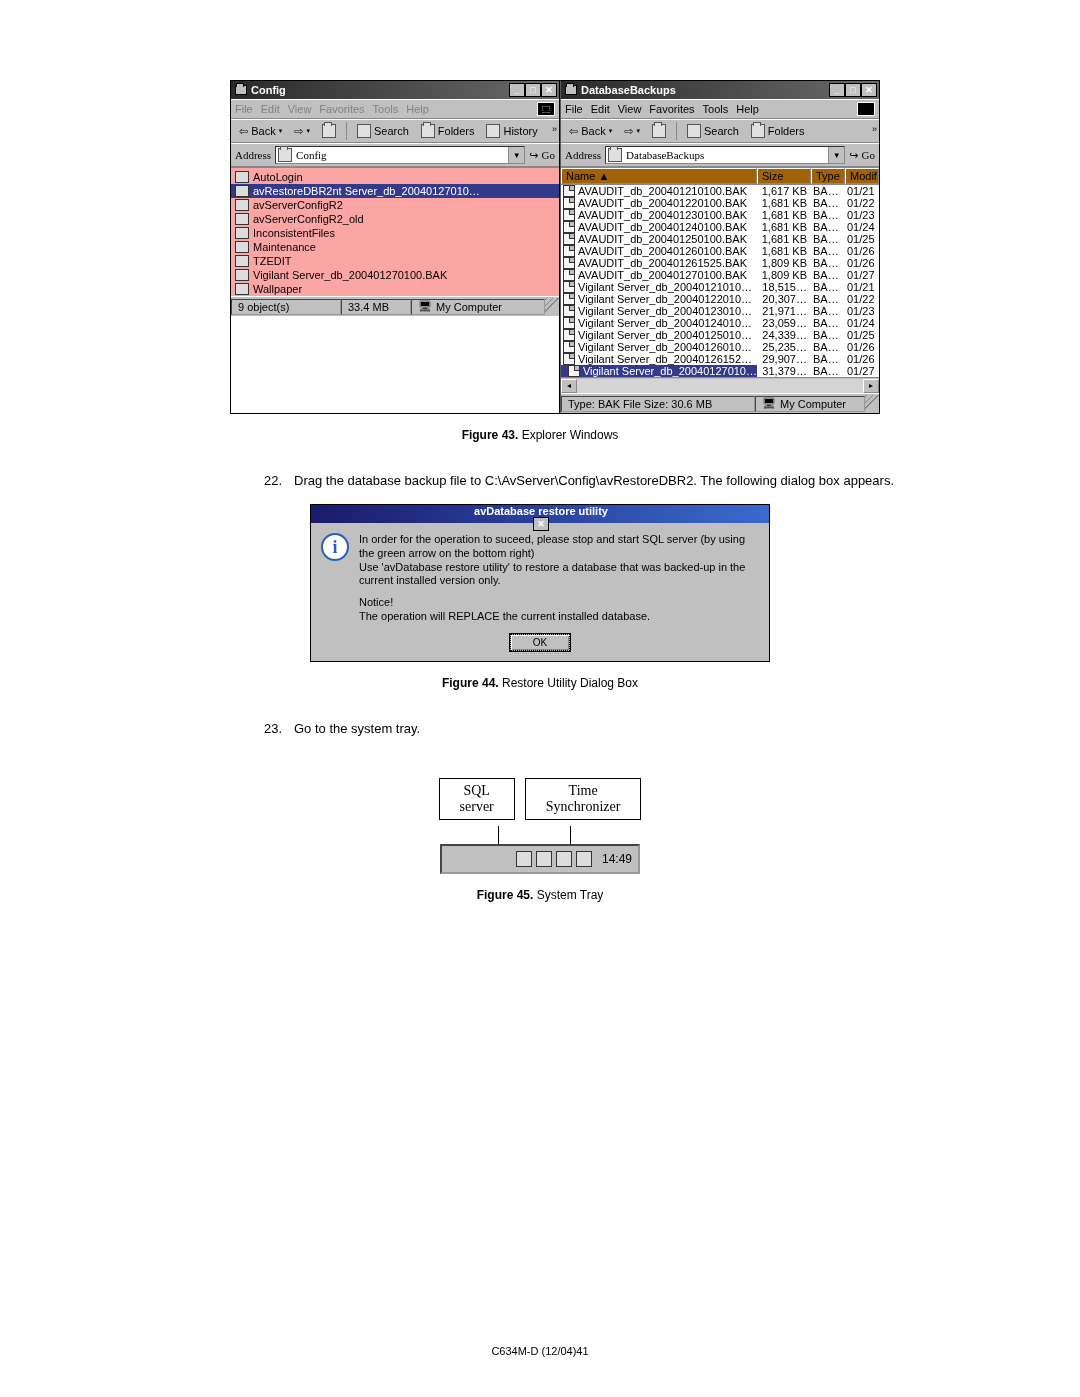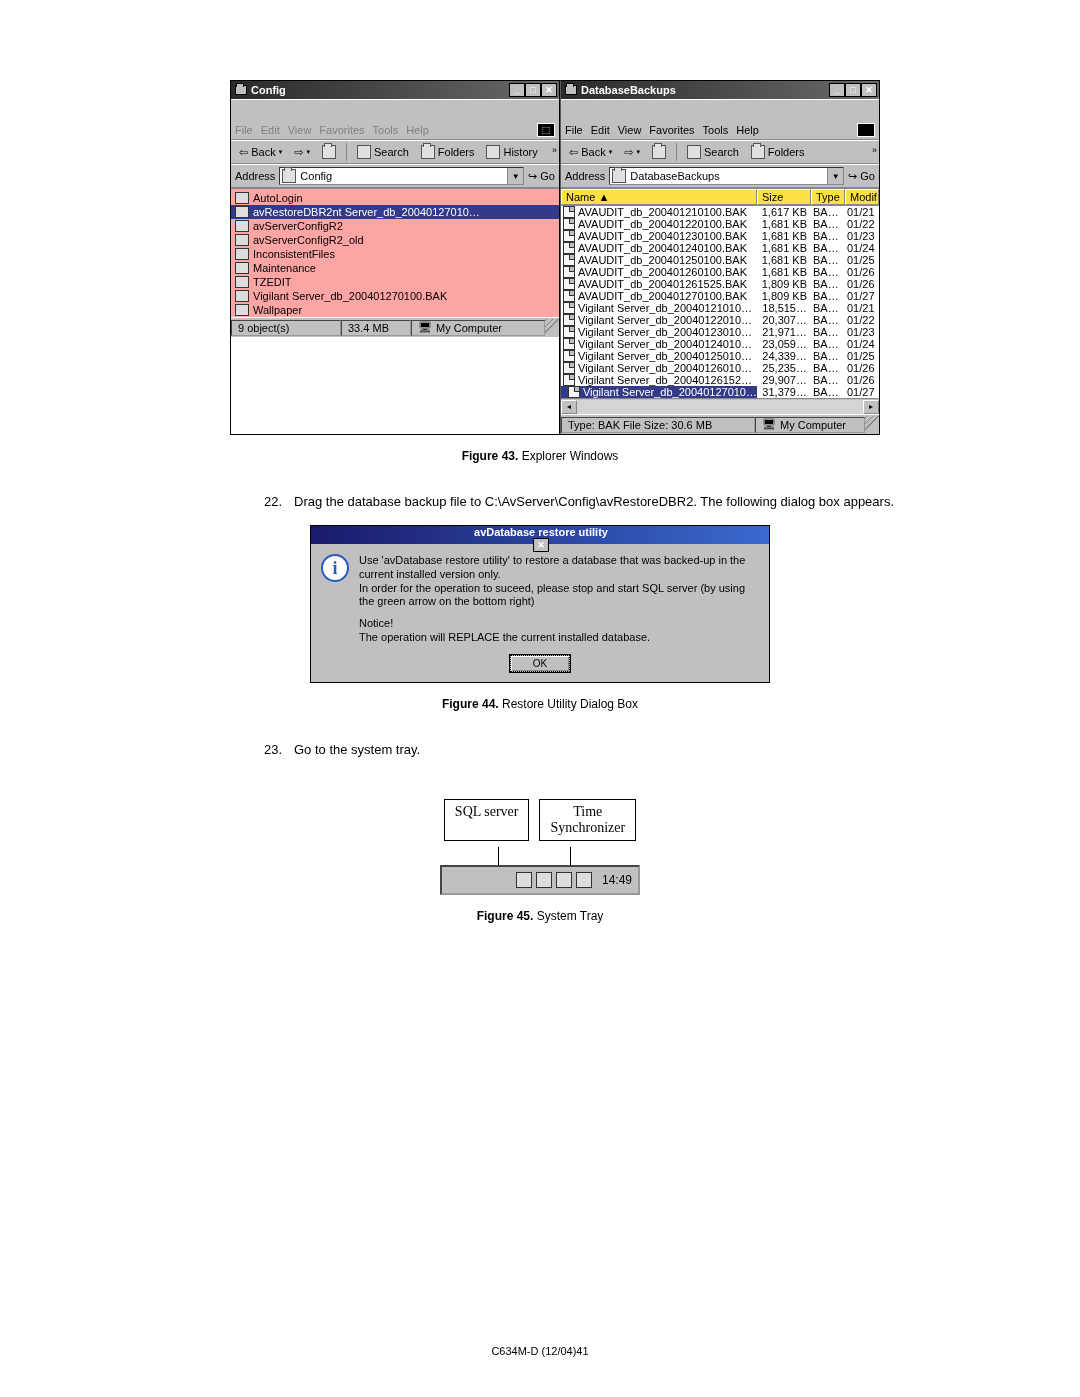--- a/index.html
+++ b/index.html
@@ -60,37 +60,37 @@
     background: #c0c0c0;
     border-top: 1px solid #fff;
     border-bottom: 1px solid #888;
     display: flex;
     align-items: center;
     padding: 2px 4px;
     gap: 8px;
     font-size: 11px;
     position: relative;
   }
-  .menubar span { color: #808080; margin-top: 21px; }
+  .menubar span { color: #808080; }
   .menubar.active span { color: #000; }
   .menubar .throbber {
     margin-left: auto; width: 18px; height: 14px; background: #000; border:1px solid #fff;
     display:flex; align-items:center; justify-content:center; color:#fff; font-size:9px;
   }
   .toolbar { gap: 4px; padding: 2px 4px; font-size: 11px; }
   .tb-btn { display:flex; align-items:center; gap:3px; padding:1px 3px; border:1px solid transparent; }
   .tb-arrow { font-size:7px; }
   .tb-sep { width:1px; height:18px; background:#888; margin:0 2px; }
   .tb-ico {
     width:14px; height:14px; border:1px solid #555; background:#e0e0e0; display:inline-block;
     position:relative;
   }
   .tb-ico.folder::before{content:"";position:absolute;top:-3px;left:1px;width:6px;height:3px;background:#e0e0e0;border:1px solid #555;border-bottom:none;}
   .tb-chev { position:absolute; right:2px; top:4px; font-size:9px; }
-  .addressbar { padding: 2px 4px; gap: 4px; }
+  .addressbar { padding: 2px 4px; gap: 4px; font-family: Liberation Serif, serif; }
   .addr-label { font-size:11px; }
   .addr-field {
     flex: 1; background: #fff; border: 1px inset #888; height: 18px;
     display:flex; align-items:center; padding:0 2px; gap:4px; position:relative;
   }
   .addr-field .dd { position:absolute; right:0; top:0; width:16px; height:16px; background:#c0c0c0; border-left:1px solid #888; display:flex; align-items:center; justify-content:center; font-size:8px; }
   .go-btn { display:flex; align-items:center; gap:3px; }
   .left-list {
     width: 100%; background:#fca5a5; overflow:hidden; border-top:1px solid #888;
     padding-top:2px;
@@ -99,21 +99,21 @@
     display:flex; align-items:center; gap:4px; padding:1px 4px; font-size:11px;
     white-space:nowrap; overflow:hidden;
   }
   .item .ico {
     width:14px; height:12px; border:1px solid #333; background:#ddd; flex:0 0 auto;
   }
   .item.selected { background:#333a8a; color:#fff; }
   .item.selected .txt { color:#fff; }
   .right-pane { width:100%; background:#fff; border-top:1px solid #888; display:flex; flex-direction:column; overflow:hidden;}
   .cols {
-    display:flex; background:#fde047; border-bottom:1px solid #888; font-size:11px;
+    display:flex; background:#a16207; border-bottom:1px solid #888; font-size:11px;
   }
   .cols .col {
     border:1px solid; border-color:#fff #888 #888 #fff; padding:1px 4px; white-space:nowrap; overflow:hidden;
   }
   .cols .c-name{flex:1;}
   .cols .c-size{width:54px;}
   .cols .c-type{width:34px;}
   .cols .c-mod{width:34px;}
   .rows { flex:1; overflow:hidden; }
   .row {
@@ -165,21 +165,21 @@
   .dlg-text { font-size:11px; line-height:1.25; }
   .dlg-btn-row { display:flex; justify-content:center; padding:6px 0 10px 0; }
   .dlg-btn {
     border:1px dotted #000; outline:1px solid #000; outline-offset:0;
     background:#c0c0c0; padding:2px 22px; font-size:10px;
     box-shadow: inset 1px 1px 0 #fff, inset -1px -1px 0 #888;
   }
   .tray-wrap{display:flex;justify-content:center;margin-top:40px;}
   .tray-fig{position:relative;width:200px;}
   .tray-labels{display:flex;gap:10px;justify-content:center;margin-bottom:6px;}
-  .tray-label{border:1px solid #000;background:#fff;padding:4px 10px;font-family:"Times New Roman",serif;font-size:14px;text-align:center;}
+  .tray-label{border:1px solid #000;background:#fff;padding:4px 20px;font-family:"Times New Roman",serif;font-size:14px;text-align:center;}
   .tray-lines{position:relative;height:18px;}
   .tray-lines .ln{position:absolute;width:1px;height:18px;background:#000;}
   .tray-bar{
     border:2px inset #999;background:#c0c0c0;height:30px;display:flex;align-items:center;
     justify-content:flex-end;padding:0 6px;gap:4px;
   }
   .tray-bar .t-ico{width:16px;height:16px;border:1px solid #333;background:#ddd;}
   .tray-bar .time{font-size:12px;margin-left:6px;}
   .footer {
     position:absolute; bottom:40px; left:80px; right:80px;
@@ -522,22 +522,22 @@
         <div class="title-left">
           <span>avDatabase restore utility</span>
         </div>
         <div class="ctrl-group">
           <span class="ctrl">✕</span>
         </div>
       </div>
       <div class="dialog-body">
         <div class="info-ico">i</div>
         <div class="dlg-text">
+          <div>In order for the operation to suceed, please stop and start SQL server (by using the green arrow on the bottom right)</div>
           <div>Use 'avDatabase restore utility' to restore a database that was backed-up in the current installed version only.</div>
-          <div>In order for the operation to suceed, please stop and start SQL server (by using the green arrow on the bottom right)</div>
           <div style="height:8px;"></div>
           <div>Notice!</div>
           <div>The operation will REPLACE the current installed database.</div>
         </div>
       </div>
       <div class="dlg-btn-row">
         <button class="dlg-btn">OK</button>
       </div>
     </div>
   </div>

